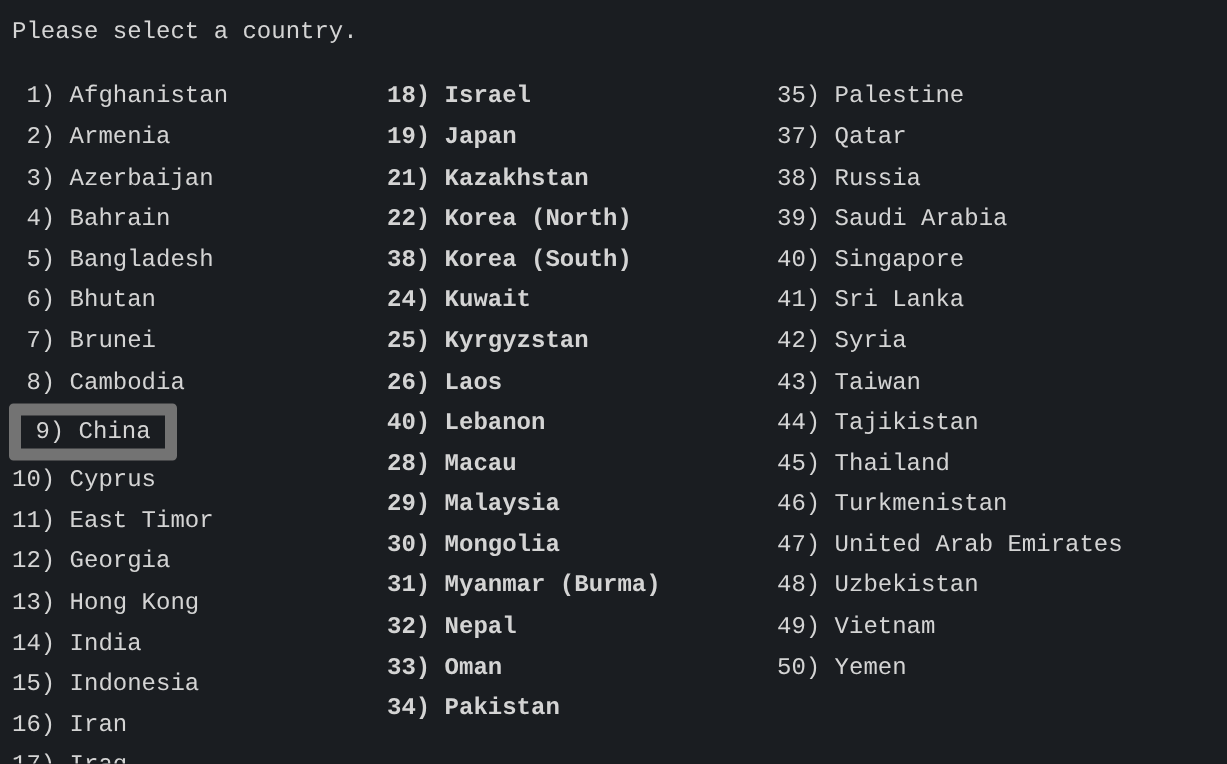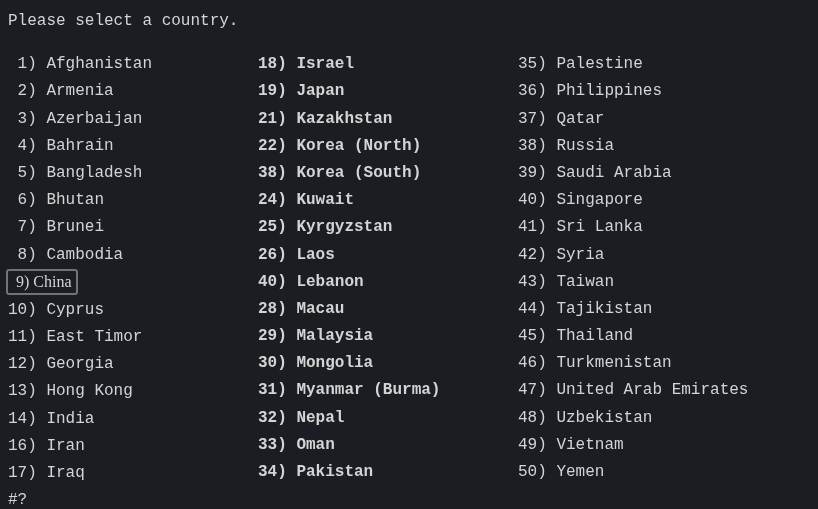--- a/index.html
+++ b/index.html
@@ -35,28 +35,27 @@
     }
     .num {
       display: inline-block;
       text-align: right;
       width: 2ch;
     }
     .paren {
       margin-right: 0;
     }
     .highlighted {
-      border: 2px solid #737373;
+      border: 8px solid #737373;
       border-radius: 3px;
       margin-left: -2px;
       padding-left: 0px;
       box-sizing: border-box;
       display: inline-block;
       line-height: 1.4;
-      font-family: Liberation Serif, serif;
     }
     .input-prompt {
       margin-top: 0;
     }
   </style>
 </head>
 <body>
 
 <div class="prompt-header">Please select a country.</div>
 
@@ -69,20 +68,21 @@
       <div class="item"><span class="num">5</span><span class="paren">) </span><span>Bangladesh</span></div>
       <div class="item"><span class="num">6</span><span class="paren">) </span><span>Bhutan</span></div>
       <div class="item"><span class="num">7</span><span class="paren">) </span><span>Brunei</span></div>
       <div class="item"><span class="num">8</span><span class="paren">) </span><span>Cambodia</span></div>
       <div class="item"><span class="highlighted"><span class="num">9</span><span class="paren">) </span><span>China</span><span> </span></span></div>
       <div class="item"><span class="num">10</span><span class="paren">) </span><span>Cyprus</span></div>
       <div class="item"><span class="num">11</span><span class="paren">) </span><span>East Timor</span></div>
       <div class="item"><span class="num">12</span><span class="paren">) </span><span>Georgia</span></div>
       <div class="item"><span class="num">13</span><span class="paren">) </span><span>Hong Kong</span></div>
       <div class="item"><span class="num">14</span><span class="paren">) </span><span>India</span></div>
+      <div class="item"><span class="num">15</span><span class="paren">) </span><span>Indonesia</span></div>
       <div class="item"><span class="num">16</span><span class="paren">) </span><span>Iran</span></div>
       <div class="item"><span class="num">17</span><span class="paren">) </span><span>Iraq</span></div>
     </div>
   <div class="column col2">
       <div class="item"><span class="num">18</span><span class="paren">) </span><span>Israel</span></div>
       <div class="item"><span class="num">19</span><span class="paren">) </span><span>Japan</span></div>
       <div class="item"><span class="num">21</span><span class="paren">) </span><span>Kazakhstan</span></div>
       <div class="item"><span class="num">22</span><span class="paren">) </span><span>Korea (North)</span></div>
       <div class="item"><span class="num">38</span><span class="paren">) </span><span>Korea (South)</span></div>
       <div class="item"><span class="num">24</span><span class="paren">) </span><span>Kuwait</span></div>
@@ -92,21 +92,20 @@
       <div class="item"><span class="num">28</span><span class="paren">) </span><span>Macau</span></div>
       <div class="item"><span class="num">29</span><span class="paren">) </span><span>Malaysia</span></div>
       <div class="item"><span class="num">30</span><span class="paren">) </span><span>Mongolia</span></div>
       <div class="item"><span class="num">31</span><span class="paren">) </span><span>Myanmar (Burma)</span></div>
       <div class="item"><span class="num">32</span><span class="paren">) </span><span>Nepal</span></div>
       <div class="item"><span class="num">33</span><span class="paren">) </span><span>Oman</span></div>
       <div class="item"><span class="num">34</span><span class="paren">) </span><span>Pakistan</span></div>
     </div>
   <div class="column col3">
       <div class="item"><span class="num">35</span><span class="paren">) </span><span>Palestine</span></div>
-      <div class="item"><span class="num">36</span><span class="paren">) </span><span>Philippines</span></div>
       <div class="item"><span class="num">37</span><span class="paren">) </span><span>Qatar</span></div>
       <div class="item"><span class="num">38</span><span class="paren">) </span><span>Russia</span></div>
       <div class="item"><span class="num">39</span><span class="paren">) </span><span>Saudi Arabia</span></div>
       <div class="item"><span class="num">40</span><span class="paren">) </span><span>Singapore</span></div>
       <div class="item"><span class="num">41</span><span class="paren">) </span><span>Sri Lanka</span></div>
       <div class="item"><span class="num">42</span><span class="paren">) </span><span>Syria</span></div>
       <div class="item"><span class="num">43</span><span class="paren">) </span><span>Taiwan</span></div>
       <div class="item"><span class="num">44</span><span class="paren">) </span><span>Tajikistan</span></div>
       <div class="item"><span class="num">45</span><span class="paren">) </span><span>Thailand</span></div>
       <div class="item"><span class="num">46</span><span class="paren">) </span><span>Turkmenistan</span></div>

